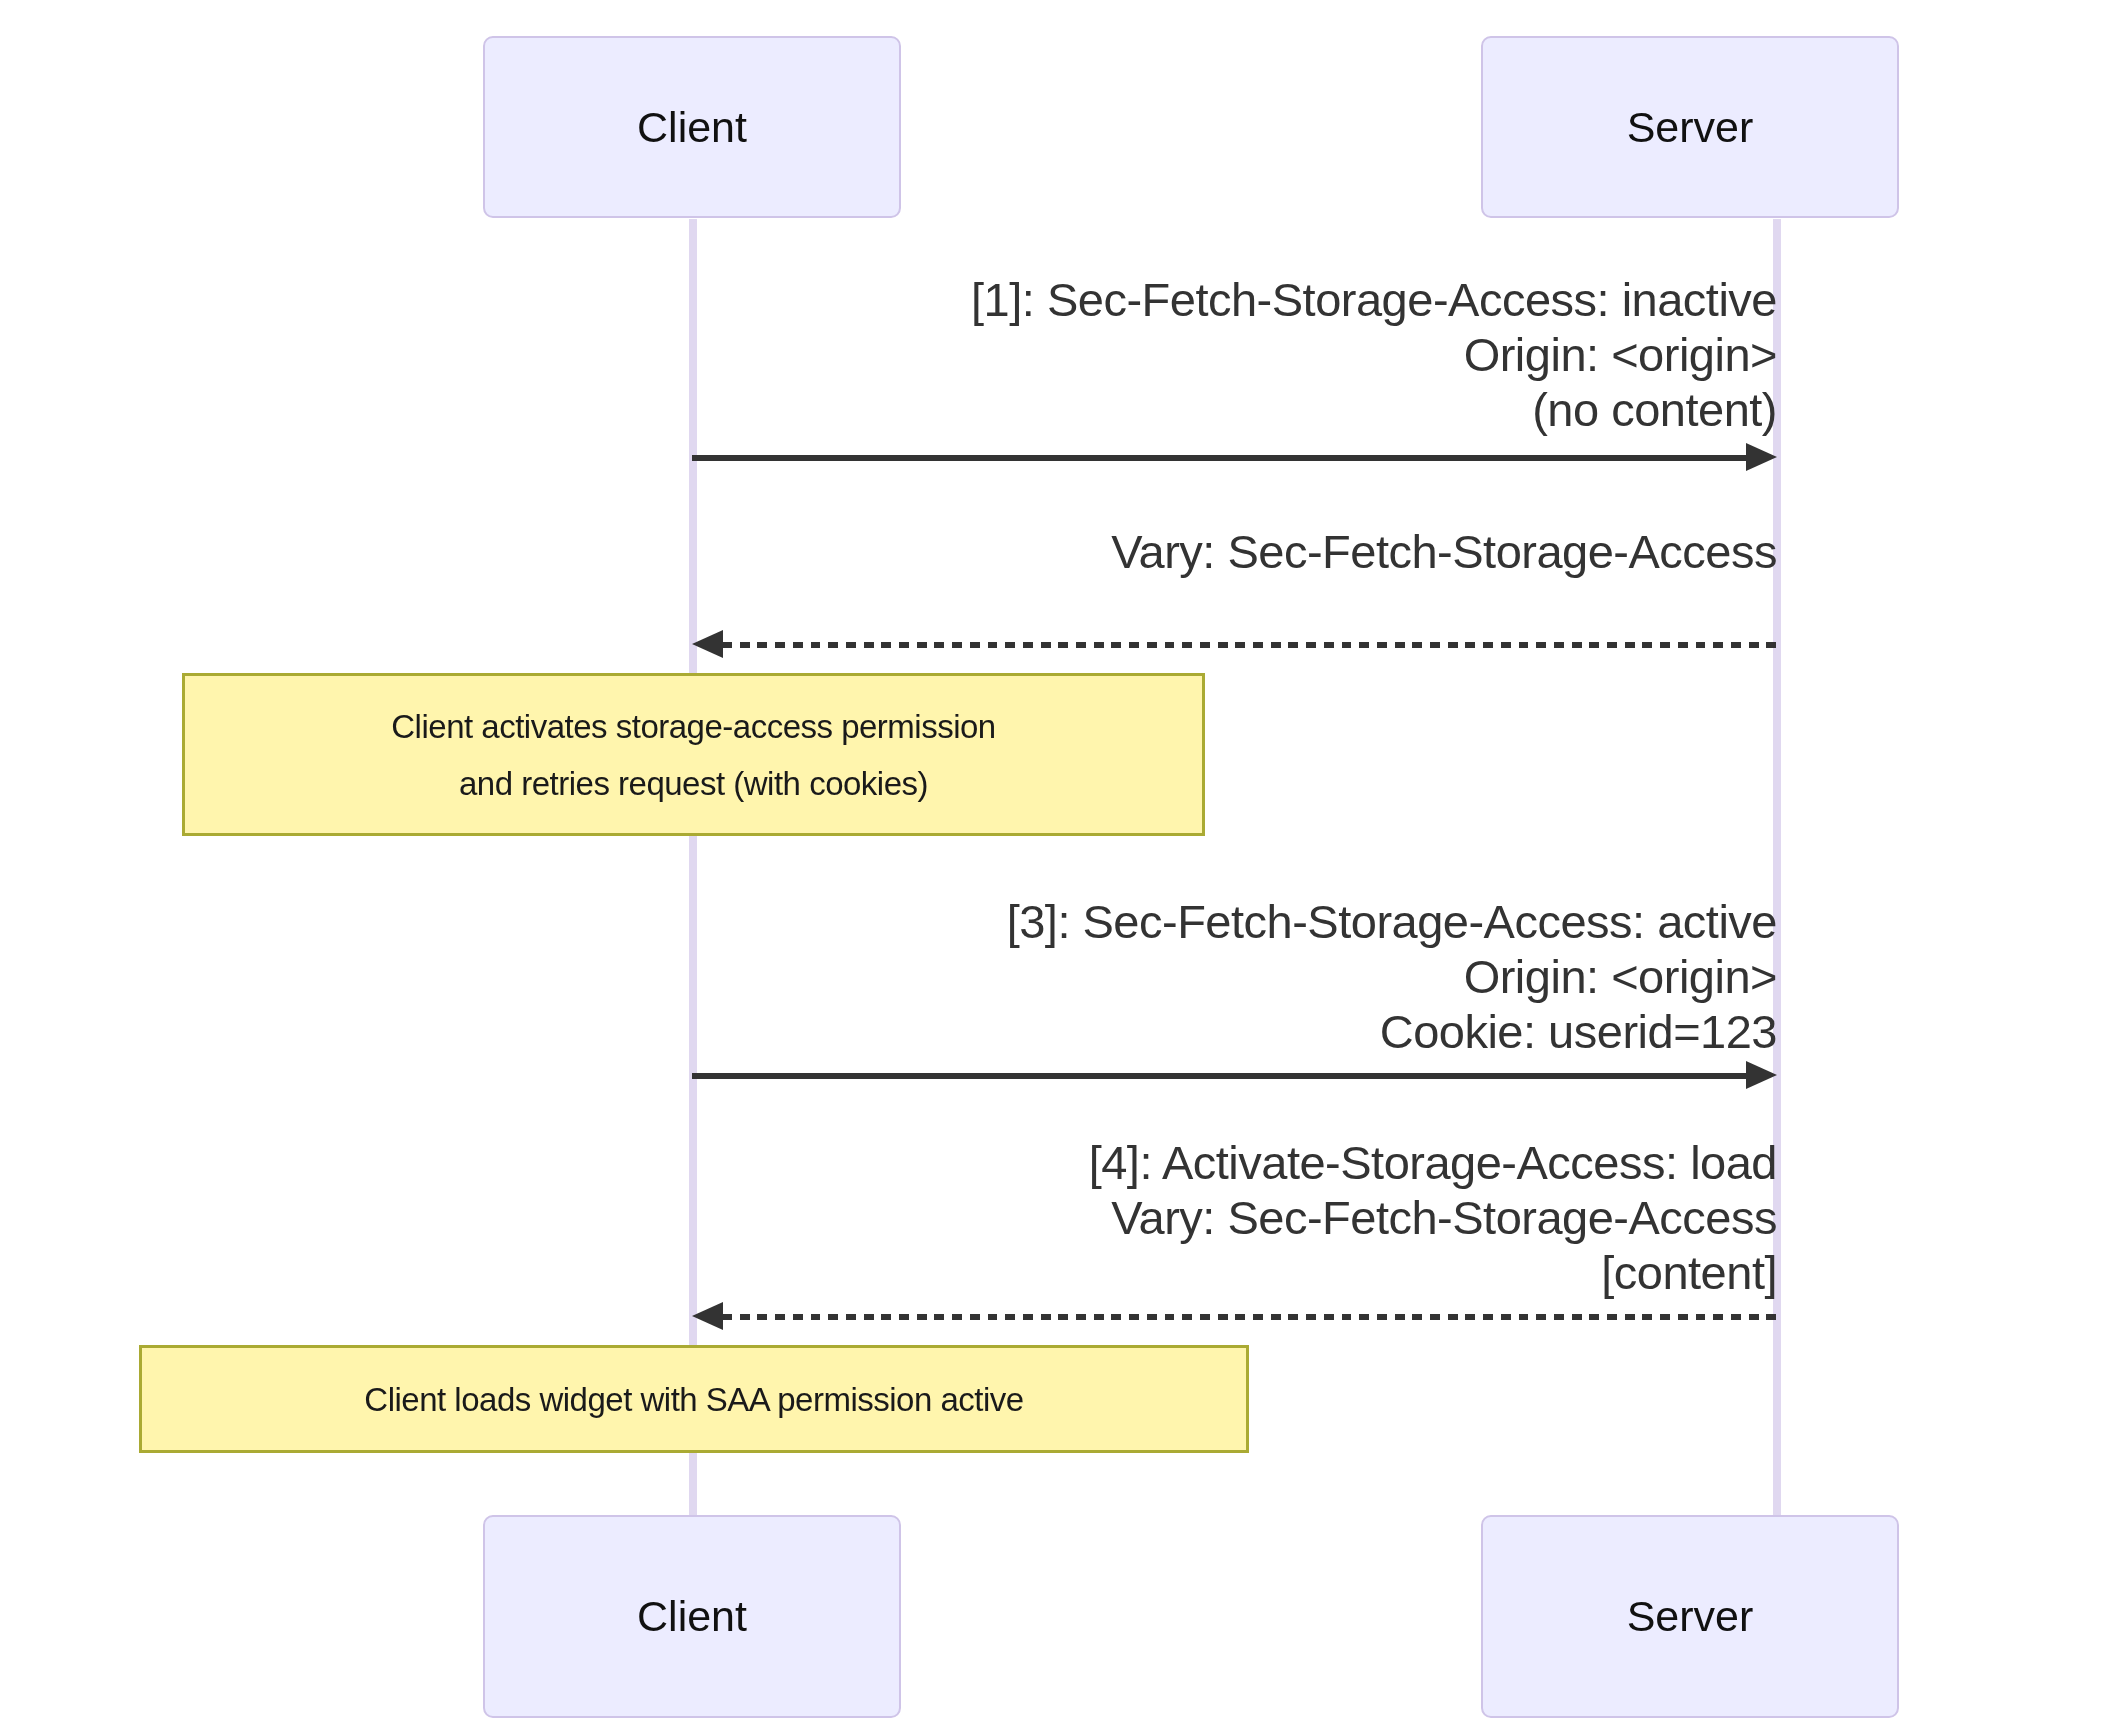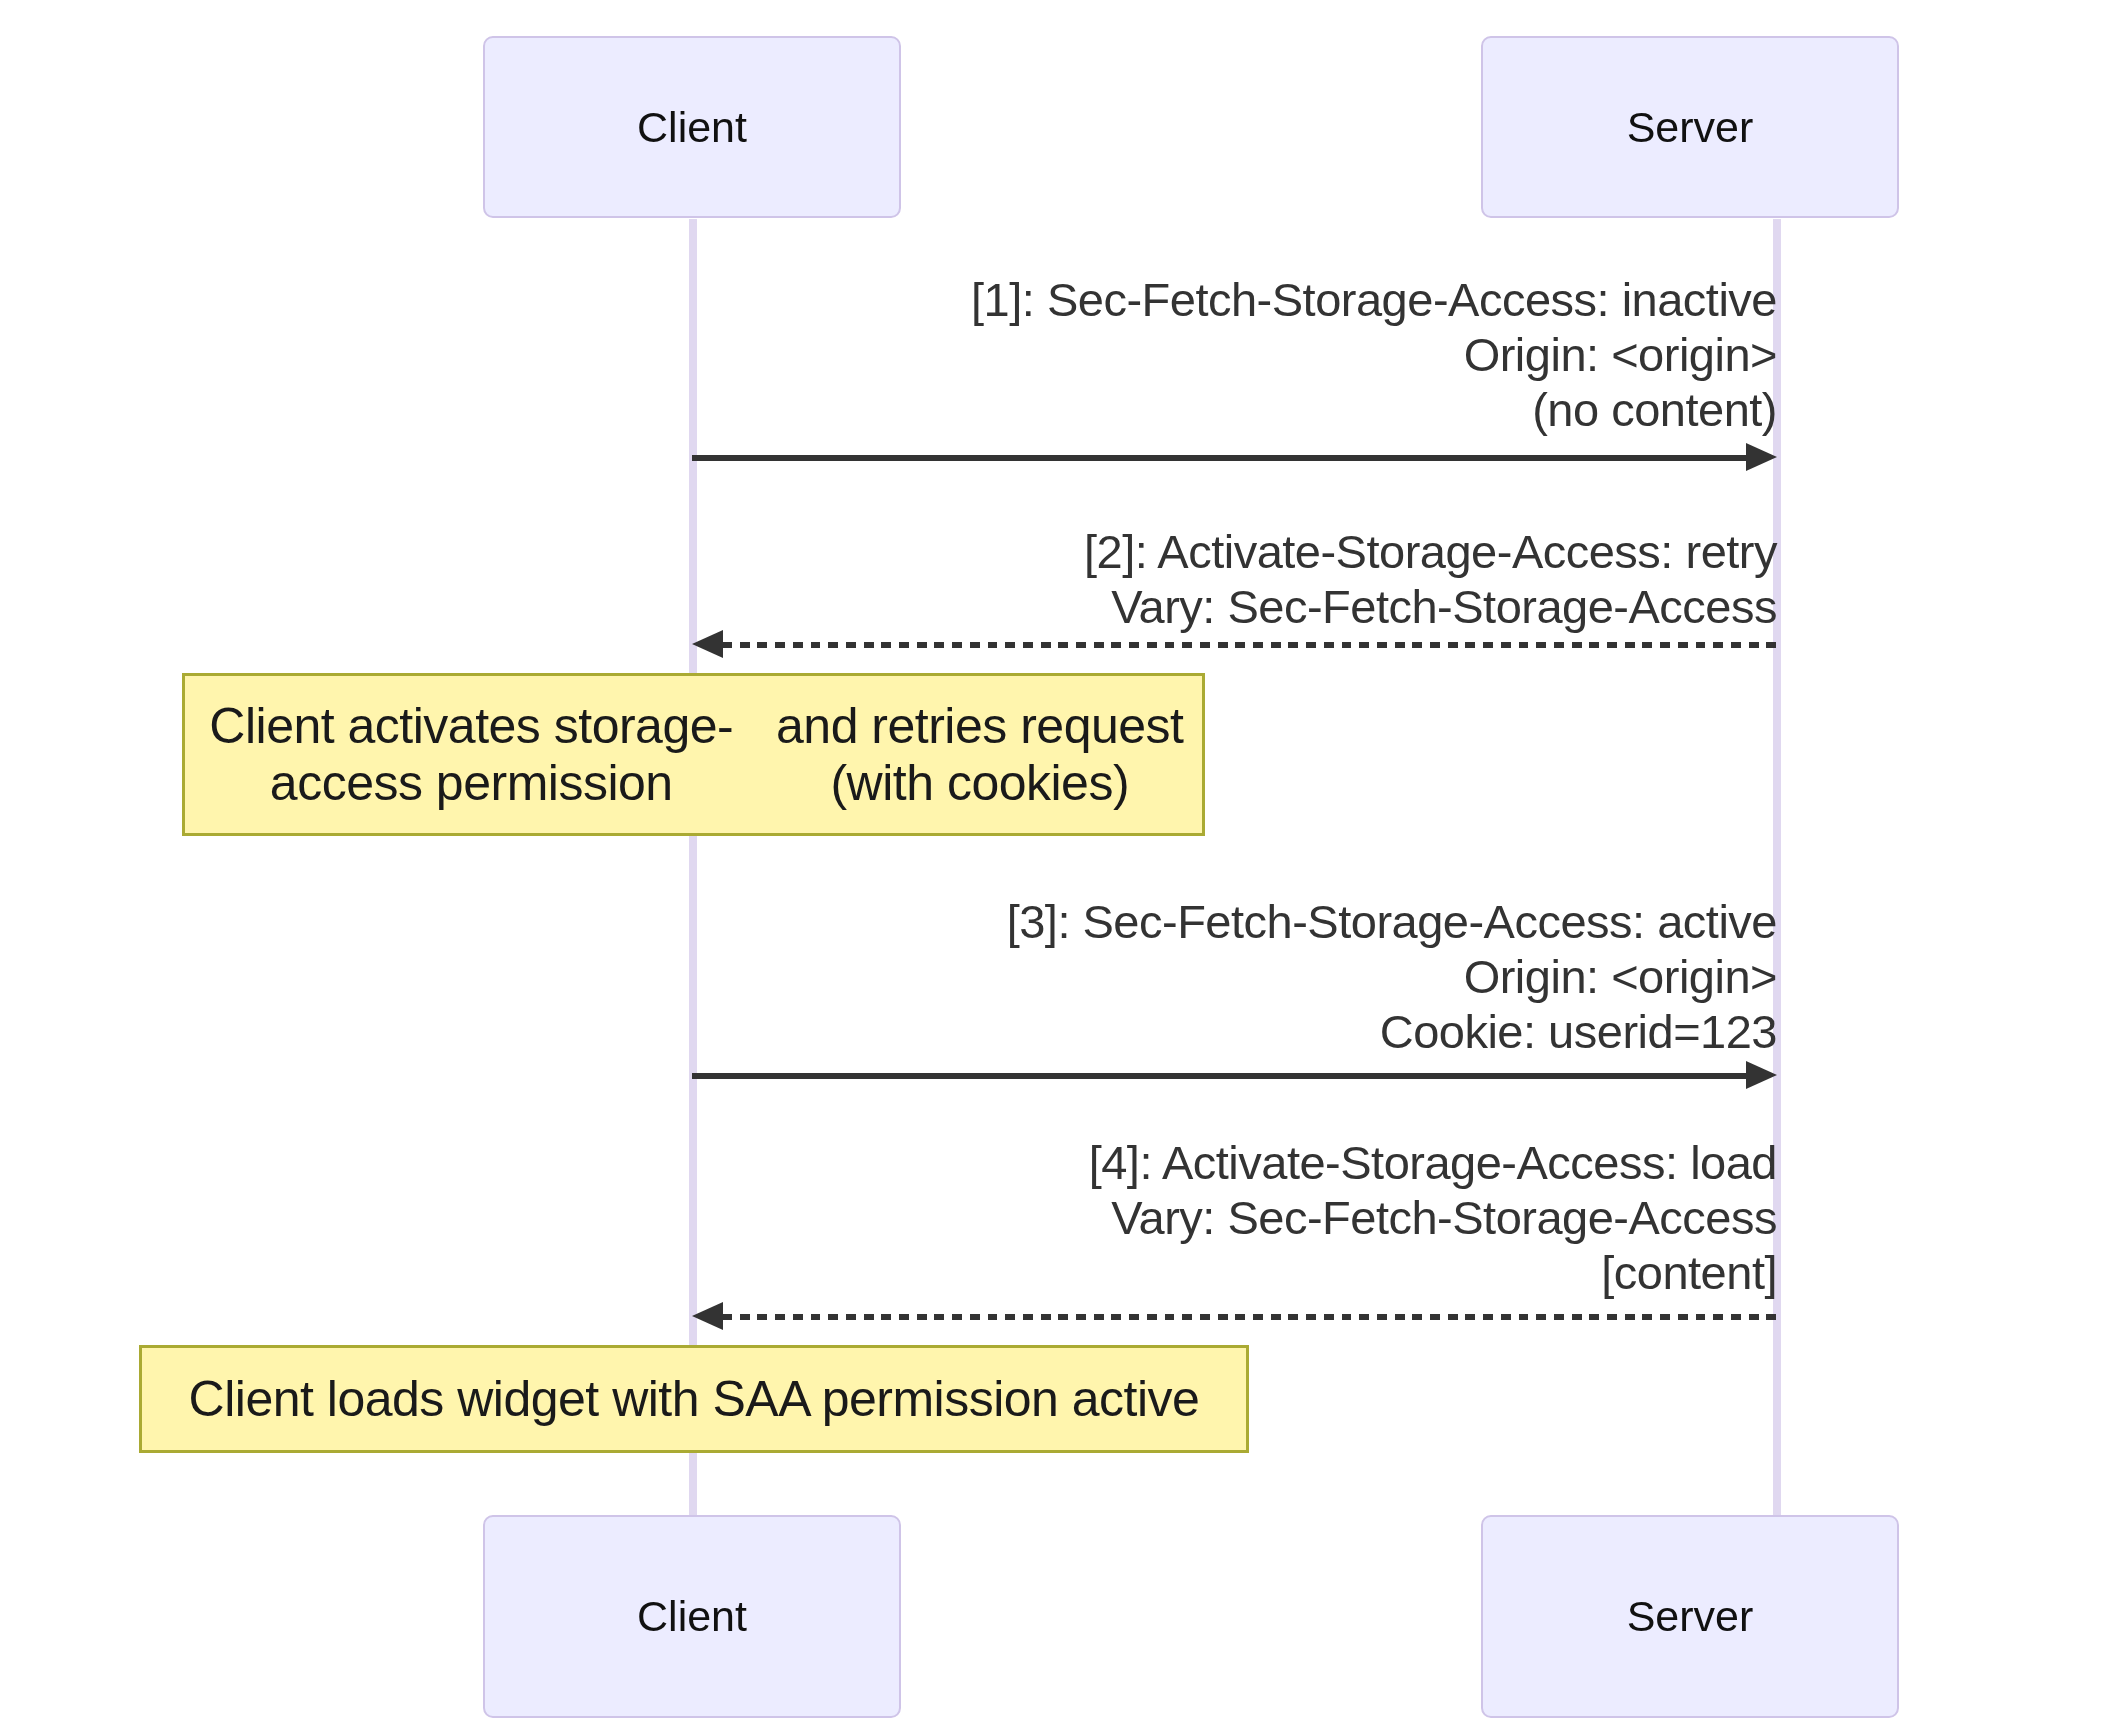--- a/index.html
+++ b/index.html
@@ -98,23 +98,24 @@
     border-bottom: 14.8px solid transparent;
   }
   .arrow.to-server .head { right: 0; border-left: 31.5px solid var(--message); }
   .arrow.to-client .head { left: 0; border-right: 31.5px solid var(--message); }
   .note {
     position: absolute;
     background: var(--note-fill);
     border: 3px solid var(--note-border);
     box-sizing: border-box;
     color: #1a1a1a;
-    font-size: 50px;
+    font-size: 33px;
     line-height: 57px;
     display: flex;
+    flex-direction: column;
     align-items: center;
     justify-content: center;
     text-align: center;
     letter-spacing: -0.5px;
   }
   .note1 { left: 182px; top: 673px; width: 1023px; height: 163px; }
   .note2 { left: 139px; top: 1345px; width: 1110px; height: 108px; }
 </style>
 </head>
 <body>
@@ -135,21 +136,20 @@
     <span class="msg-line">[1]: Sec-Fetch-Storage-Access: inactive</span>
     <span class="msg-line">Origin: &lt;origin&gt;</span>
     <span class="msg-line">(no content)</span>
   </div>
   <div class="arrow arrow1 to-server">
     <div class="line"></div>
     <div class="head"></div>
   </div>
 
   <div class="msg-text msg2-text">
-    <span class="msg-line">[2]: Activate-Storage-Access: retry</span>
     <span class="msg-line">Vary: Sec-Fetch-Storage-Access</span>
   </div>
   <div class="arrow arrow2 to-client">
     <div class="line"></div>
     <div class="head"></div>
   </div>
 
   <div class="note note1">
     <span class="msg-line">Client activates storage-access permission</span>
     <span class="msg-line">and retries request (with cookies)</span>

